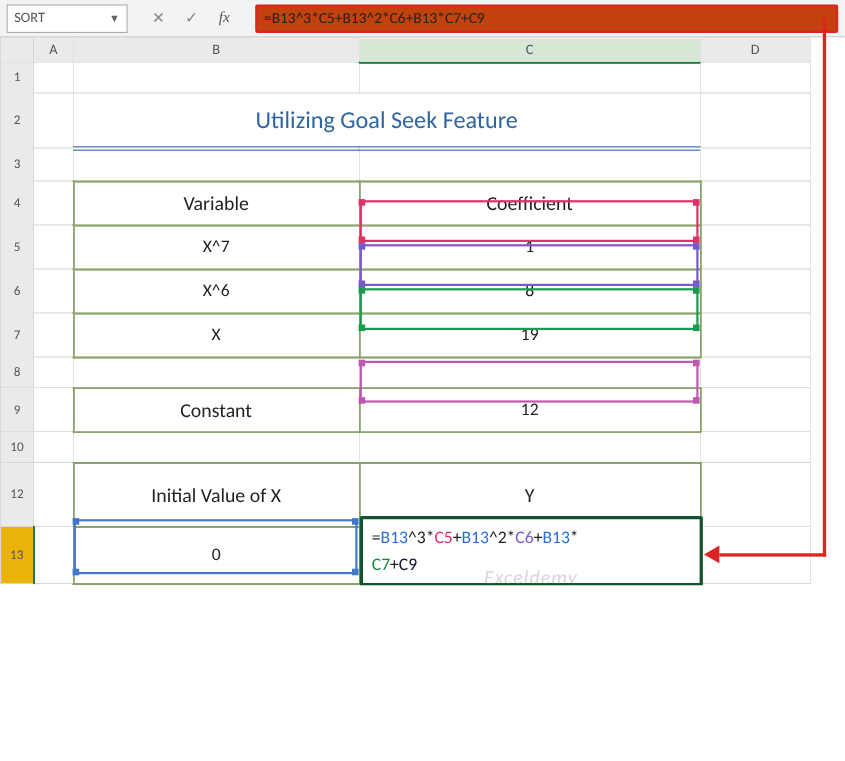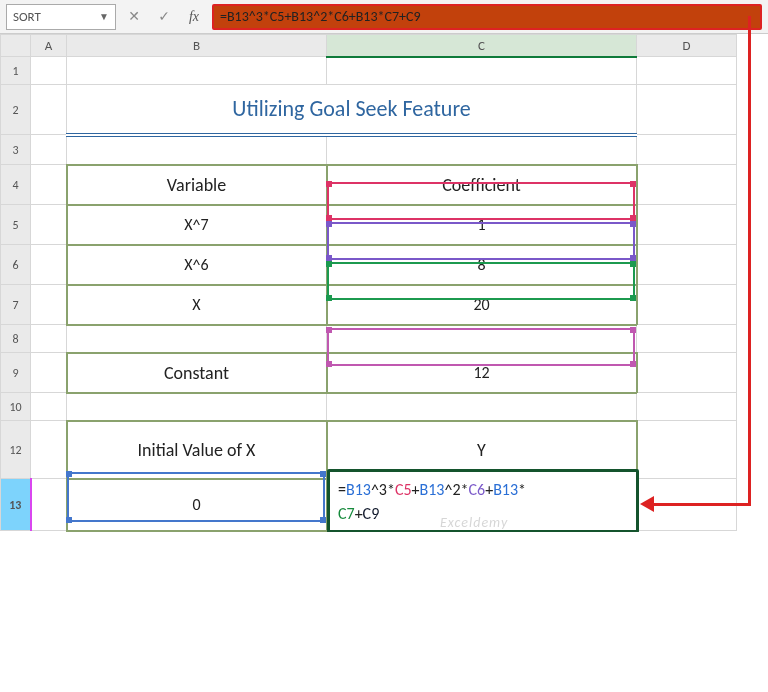--- a/index.html
+++ b/index.html
@@ -12,21 +12,21 @@
     width: 768px;
     overflow: hidden;
   }
   .formula-bar {
     display: flex;
     align-items: center;
     height: 34px;
     border-bottom: 1px solid #ccc;
     background: #f3f3f3;
     padding: 2px 6px;
-    gap: 0;
+    gap: 10px;
   }
   .name-box {
     width: 110px;
     height: 26px;
     background: #fff;
     border: 1px solid #aaa;
     display: flex;
     align-items: center;
     padding: 0 6px;
     font-size: 13px;
@@ -77,21 +77,21 @@
     font-size: 13px;
     height: 22px;
   }
   .grid tbody th.rowhdr {
     background: #eaeaea;
     color: #555;
     font-size: 12px;
     width: 28px;
   }
   .grid thead th.sel-col { background: #d6e7d6; border-bottom: 2px solid #0f7b3a; }
-  .grid tbody th.sel-row { background: #7dd3fc; border-right: 2px solid #d946ef; font-weight: bold; }
+  .grid tbody th.sel-row { background: #eab308; border-right: 2px solid #15803d; }
   .col-A { width: 36px; }
   .col-B { width: 260px; }
   .col-C { width: 310px; }
   .col-D { width: 100px; }
   .grid .corner { background: #eaeaea; }
 
   .title-cell {
     background: #fff;
     color: #2f66a0;
     font-weight: 700;
@@ -178,21 +178,21 @@
   .arrow-head {
     position: absolute;
     width: 0; height: 0;
     border-top: 8px solid transparent;
     border-bottom: 8px solid transparent;
     border-right: 14px solid #d22;
     pointer-events: none;
   }
   .watermark {
     position: absolute;
-    font-size: 14px;
+    font-size: 18px;
     color: rgba(120,120,120,0.3);
     font-style: italic;
     letter-spacing: 1px;
     pointer-events: none;
   }
 </style>
 </head>
 <body>
 
 <div class="formula-bar">
@@ -267,21 +267,21 @@
           <th class="rowhdr">6</th>
           <td></td>
       <td class="data-cell">X^6</td>
       <td class="data-cell fill-purple">8</td>
           <td></td>
         </tr>
     <tr class="tall">
           <th class="rowhdr">7</th>
           <td></td>
       <td class="data-cell">X</td>
-      <td class="data-cell fill-green">20</td>
+      <td class="data-cell fill-green">19</td>
           <td></td>
         </tr>
     <tr class="row8">
           <th class="rowhdr">8</th>
           <td></td>
           <td></td>
           <td></td>
           <td></td>
         </tr>
     <tr class="tall">

